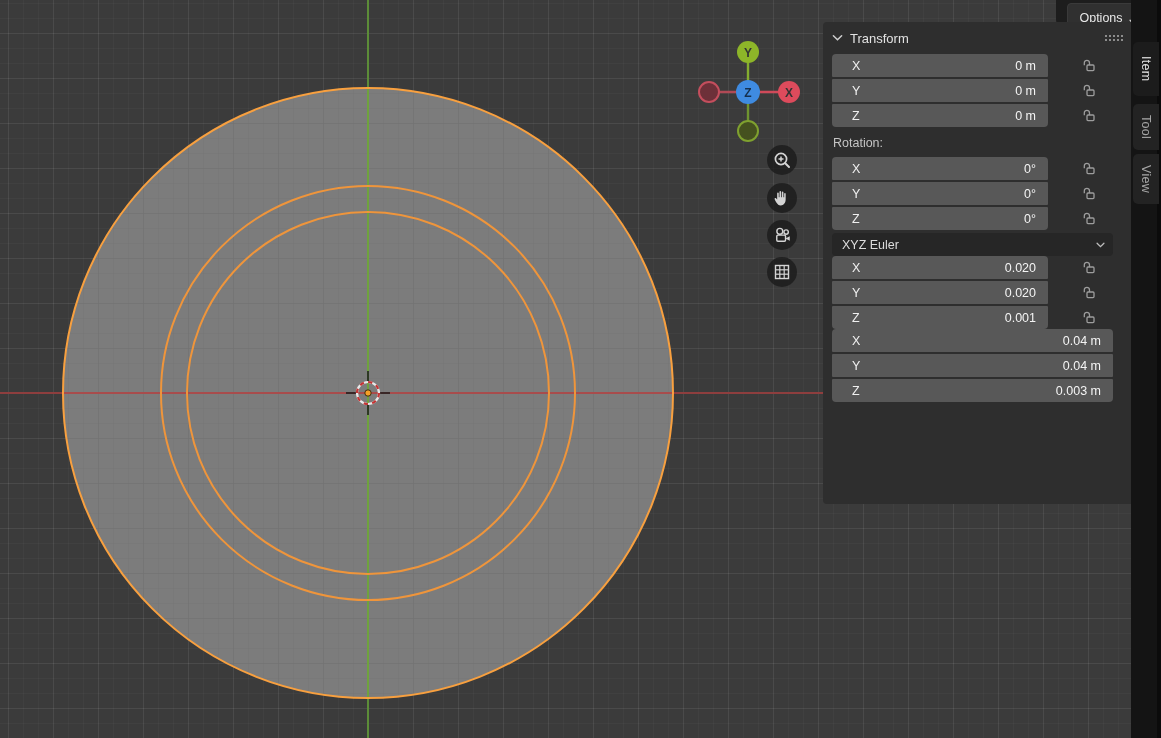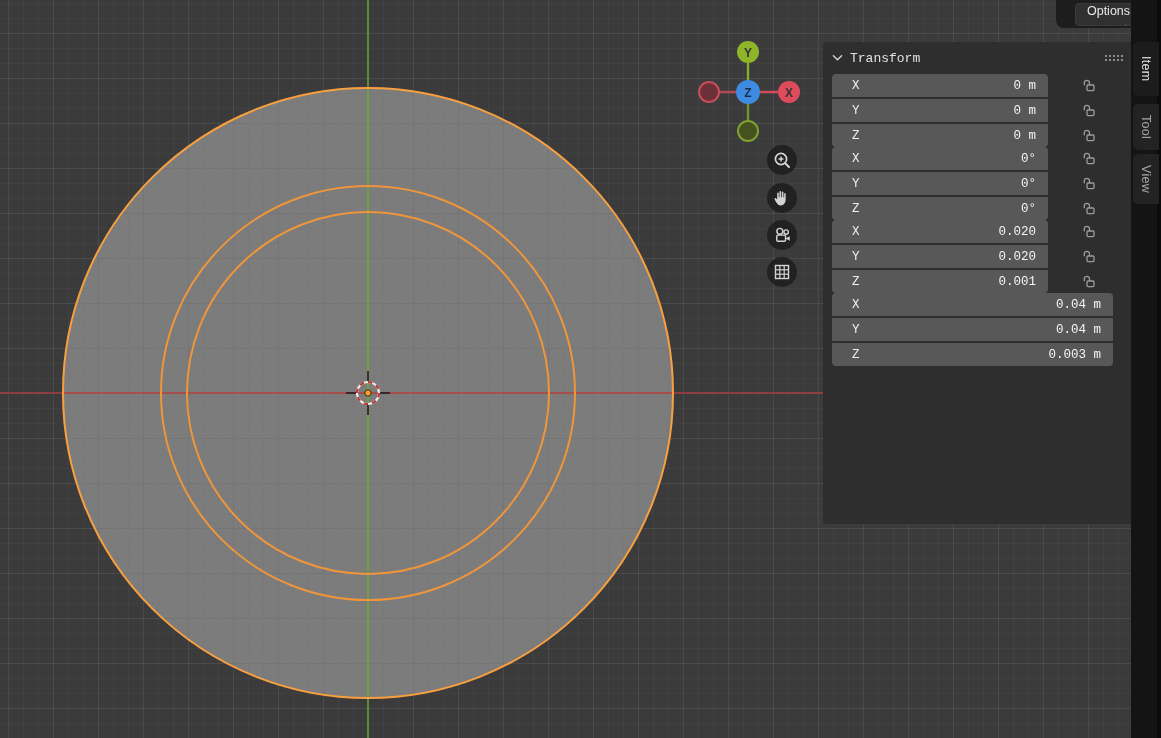--- a/index.html
+++ b/index.html
@@ -33,28 +33,28 @@
   }
   .vbtn svg{display:block;}
 
   
   .options-bar{
     position:absolute;left:1056px;top:0;width:105px;height:28px;
     background:#1d1d1d;border-radius:0 0 0 8px;display:flex;align-items:center;justify-content:center;
   }
   .options-btn{
     height:21px;padding:0 11px;background:#303030;border:1px solid #3a3a3a;border-radius:4px;
-    color:#e8e8e8;font-size:12.5px;display:flex;align-items:flex-end;gap:6px;cursor:default;flex-direction:column;
+    color:#e8e8e8;font-size:12.5px;display:flex;align-items:flex-end;gap:6px;cursor:default;
   }
 
   
   .npanel{
-    position:absolute;left:823px;top:42px;width:308px;height:482px;
+    position:absolute;left:823px;top:22px;width:308px;height:482px;
     background:#2e2e2e;border-radius:4px 0 0 4px;color:#c5c5c5;font-size:12.5px;
-    box-sizing:border-box;padding:0 0 6px 9px;font-family:Liberation Mono, monospace;
+    box-sizing:border-box;padding:0 0 6px 9px;
   }
   .panel-header{display:flex;align-items:center;height:32px;color:#e2e2e2;font-size:13px;padding-right:8px;}
   .panel-header .title{margin-left:7px;}
   .grip{
     margin-left:auto;width:19px;height:8px;
     background-image:radial-gradient(circle,#8d8d8d 1px,transparent 1.4px);
     background-size:4px 4px;background-position:0 0;
   }
   .sec-label{margin:14px 0 6px 1px;line-height:16px;color:#c5c5c5;}
   .sec-label.tight{margin-top:8px;}
@@ -230,20 +230,21 @@
           </div>
         <div class="lockcell">
             <svg width="16" height="16" viewBox="0 0 16 16">
               <rect x="6" y="7" width="7" height="5.6" rx="1" fill="none" stroke="#9d9d9d" stroke-width="1.3"></rect>
               <path d="M8.5 7V4.9a2.6 2.6 0 0 0-5.2 0v2.3" fill="none" stroke="#9d9d9d" stroke-width="1.3"></path>
             </svg>
           </div>
       </div>
     </div>
 
+    <div class="sec-label tight">Rotation:</div>
     <div class="group">
       <div class="fields">
         <div class="frow">
           <span class="ax">X</span>
           <span class="val">0°</span>
         </div>
         <div class="frow">
           <span class="ax">Y</span>
           <span class="val">0°</span>
         </div>
@@ -265,20 +266,28 @@
               <path d="M8.5 7V4.9a2.6 2.6 0 0 0-5.2 0v2.3" fill="none" stroke="#9d9d9d" stroke-width="1.3"></path>
             </svg>
           </div>
         <div class="lockcell">
             <svg width="16" height="16" viewBox="0 0 16 16">
               <rect x="6" y="7" width="7" height="5.6" rx="1" fill="none" stroke="#9d9d9d" stroke-width="1.3"></rect>
               <path d="M8.5 7V4.9a2.6 2.6 0 0 0-5.2 0v2.3" fill="none" stroke="#9d9d9d" stroke-width="1.3"></path>
             </svg>
           </div>
       </div>
+    </div>
+    <div class="dropdown">
+      <span class="dlabel">XYZ Euler</span>
+      <span class="chev">
+        <svg width="9" height="6" viewBox="0 0 10 7">
+            <path d="M1 1.5l4 4 4-4" fill="none" stroke="#bdbdbd" stroke-width="1.5" stroke-linecap="round"></path>
+          </svg>
+      </span>
     </div>
 
     <div class="group">
       <div class="fields">
         <div class="frow">
           <span class="ax">X</span>
           <span class="val">0.020</span>
         </div>
         <div class="frow">
           <span class="ax">Y</span>

